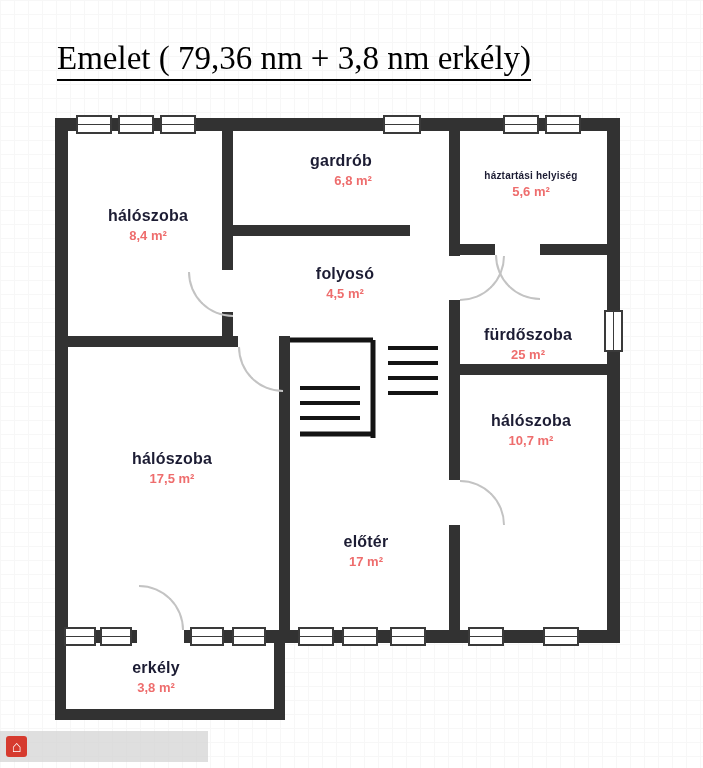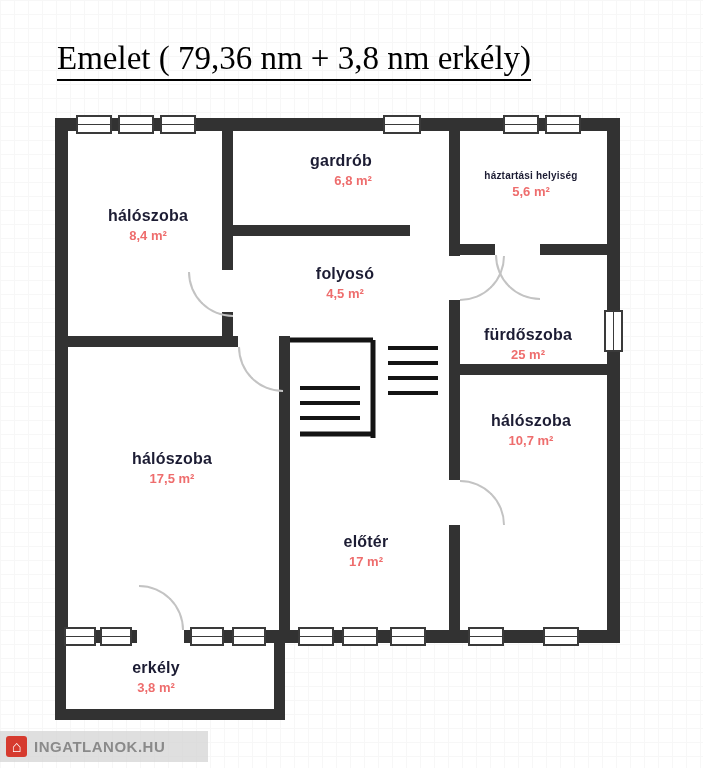--- a/index.html
+++ b/index.html
@@ -144,16 +144,15 @@
     <div class="room-name">előtér</div>
     <div class="room-area">17 m²</div>
   </div>
   <div class="room-label" style="left:156px;top:677px;">
     <div class="room-name">erkély</div>
     <div class="room-area">3,8 m²</div>
   </div>
 
   <div class="watermark">
     <span class="wm-icon">⌂</span>
-    <span class="wm-text">INGATLANOK.HU</span>
   </div>
 
 </div>
 
 </body></html>

